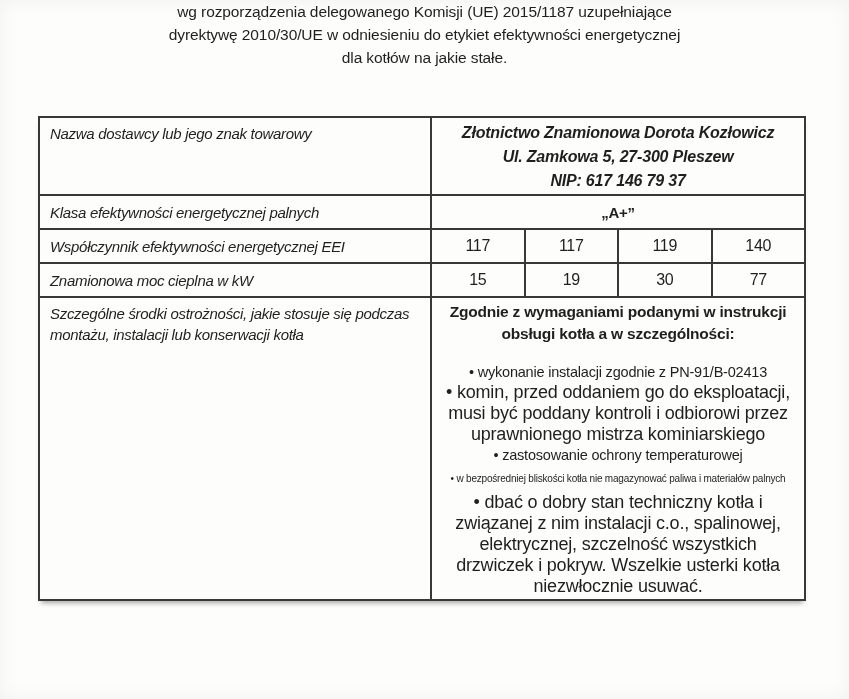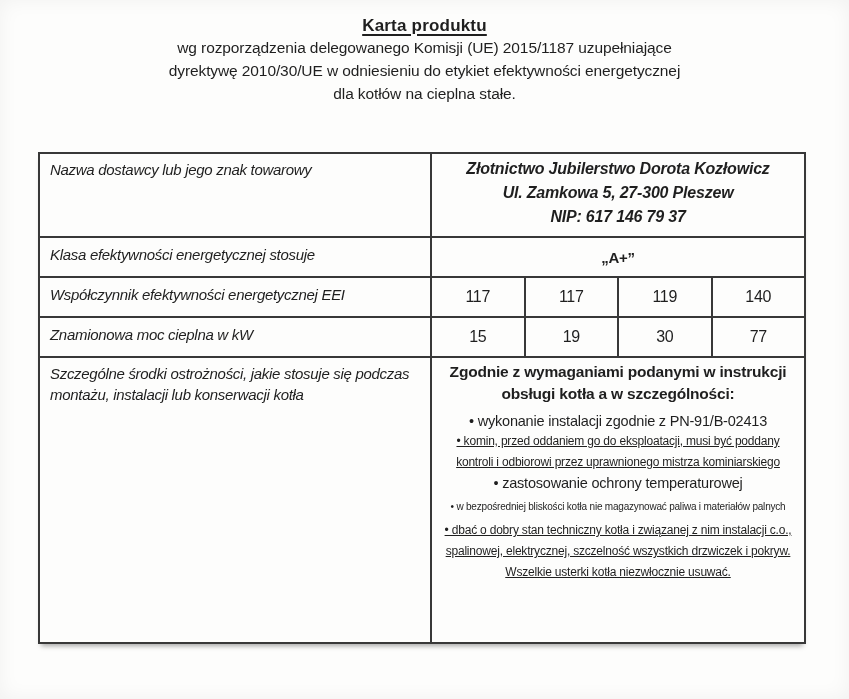--- a/index.html
+++ b/index.html
@@ -47,21 +47,21 @@
     padding: 0;
     overflow: hidden;
   }
   col.c-label { width: 392px; }
   col.c-val   { width: 93.5px; }
 
   td.label-cell {
     font-style: italic;
     font-size: 15px;
     letter-spacing: -0.3px;
-    padding: 3px 6px 8px 10px;
+    padding: 3px 6px 2px 10px;
     vertical-align: middle;
     line-height: 21px;
   }
   td.top-align { vertical-align: top; padding-top: 5px; }
 
   tr.supplier-row td { height: 69px; }
   tr.slim-row td { height: 27px; }
   tr.precautions-row td { height: 271px; }
 
   td.supplier-value {
@@ -91,62 +91,61 @@
   td.precautions-value {
     vertical-align: top;
     padding: 3px 7px 2px 7px;
   }
   .prec-heading {
     text-align: center;
     font-weight: 700;
     font-size: 15.5px;
     line-height: 22px;
     letter-spacing: -0.2px;
-    margin-bottom: 6px;
+    margin-bottom: 17px;
   }
   .bullet { letter-spacing: -0.2px; text-align: center; }
   .b-small { font-size: 14.5px; line-height: 20px; }
   .b-med   { font-size: 10px;   line-height: 27px; }
-  .b-large { font-size: 12px; line-height: 21px; text-decoration: underline; }
+  .b-large { font-size: 18px; line-height: 21px; }
 </style>
 </head>
 <body>
 
 <div class="page">
 
-  <h1 class="title">Karta produktu</h1>
 
   <div class="subtitle">
     <div>wg rozporządzenia delegowanego Komisji (UE) 2015/1187 uzupełniające</div>
     <div>dyrektywę 2010/30/UE w odniesieniu do etykiet efektywności energetycznej</div>
-    <div>dla kotłów na cieplna stałe.</div>
+    <div>dla kotłów na jakie stałe.</div>
   </div>
 
   <table class="product-table">
     <colgroup>
       <col class="c-label">
       <col class="c-val">
         <col class="c-val">
         <col class="c-val">
         <col class="c-val">
     </colgroup>
     <tbody>
 
       <tr class="supplier-row">
         <td class="label-cell top-align">Nazwa dostawcy lub jego znak towarowy</td>
         <td class="supplier-value" colspan="4">
-          <div>Złotnictwo Jubilerstwo Dorota Kozłowicz</div>
+          <div>Złotnictwo Znamionowa Dorota Kozłowicz</div>
           <div>Ul. Zamkowa 5, 27-300 Pleszew</div>
           <div>NIP: 617 146 79 37</div>
         </td>
       </tr>
 
 
       <tr class="slim-row">
-        <td class="label-cell">Klasa efektywności energetycznej stosuje</td>
+        <td class="label-cell">Klasa efektywności energetycznej palnych</td>
         <td class="center-bold" colspan="4">„A+”</td>
       </tr>
 
       <tr class="slim-row">
         <td class="label-cell">Współczynnik efektywności energetycznej EEI</td>
         <td class="num-cell">117</td>
         <td class="num-cell">117</td>
         <td class="num-cell">119</td>
         <td class="num-cell">140</td>
       </tr>

